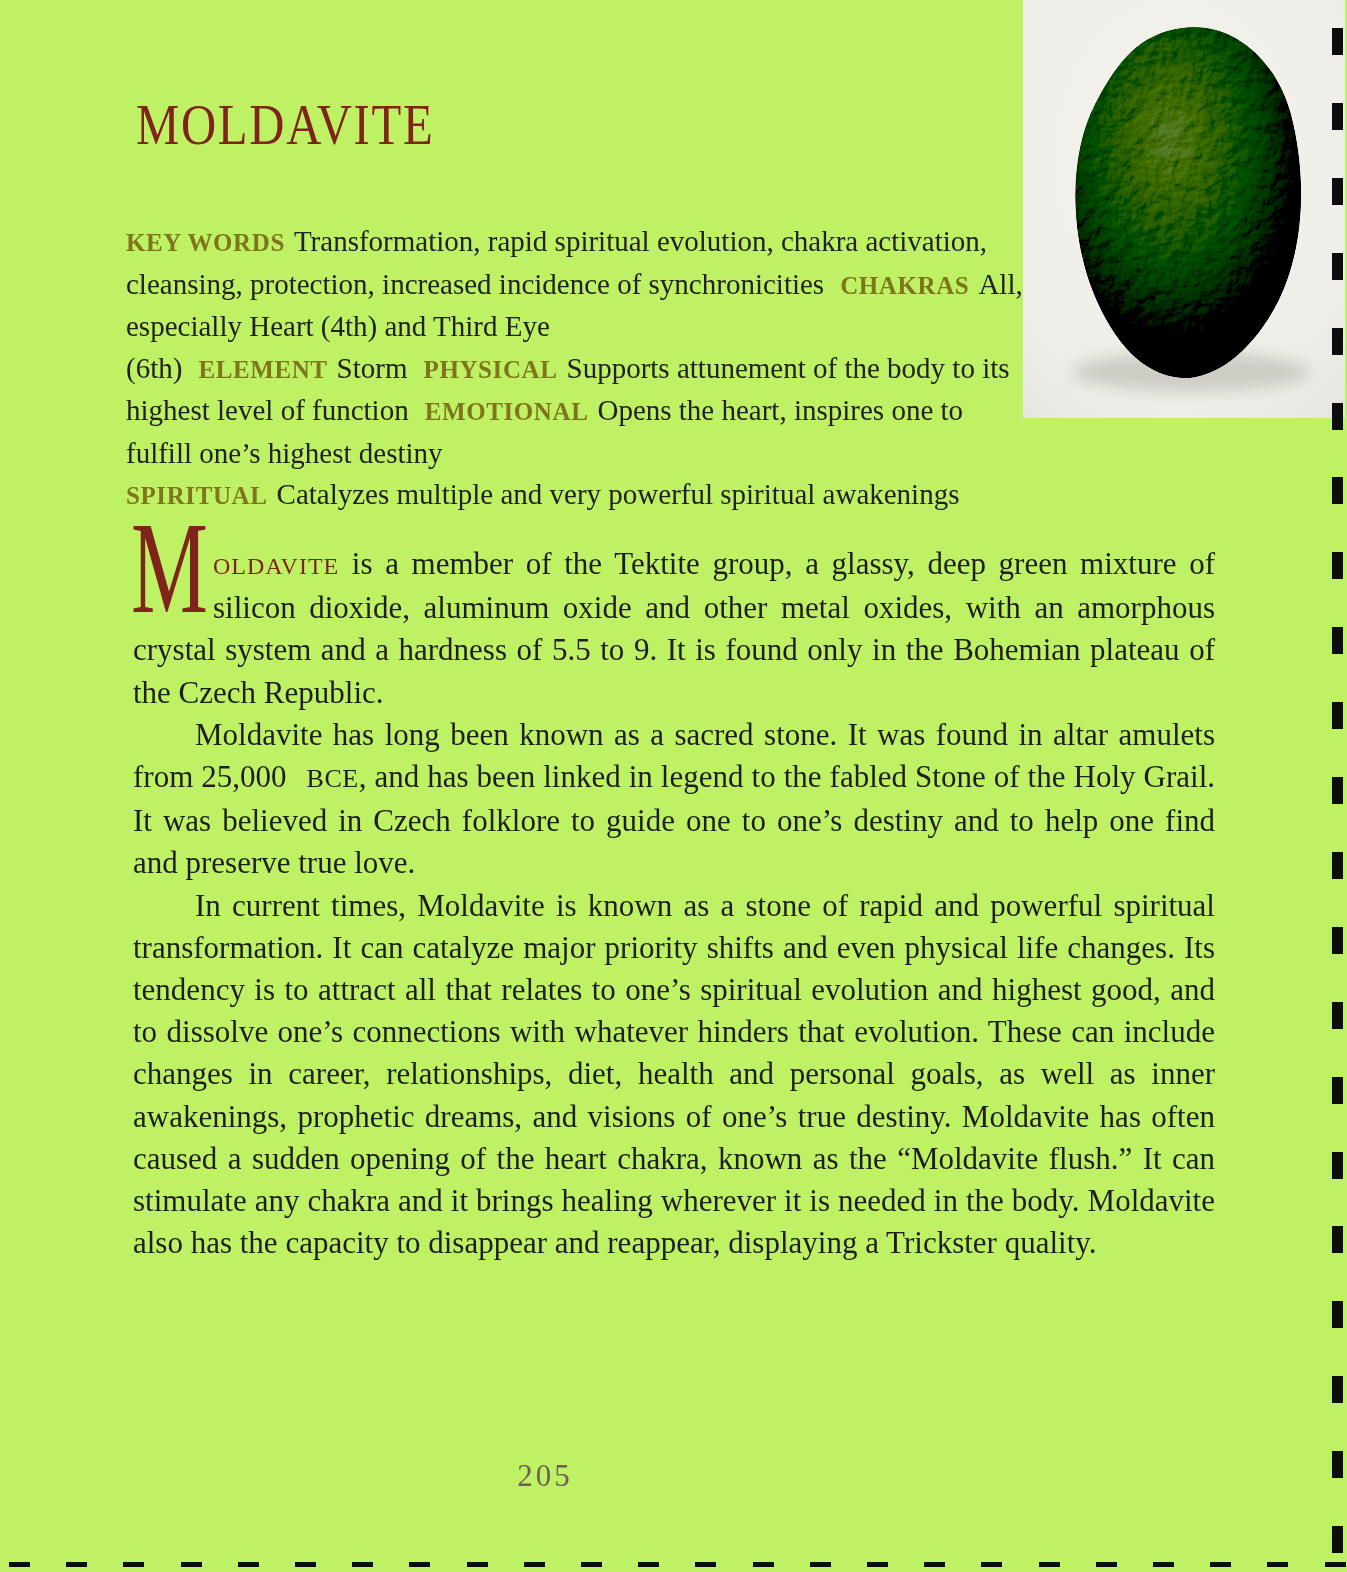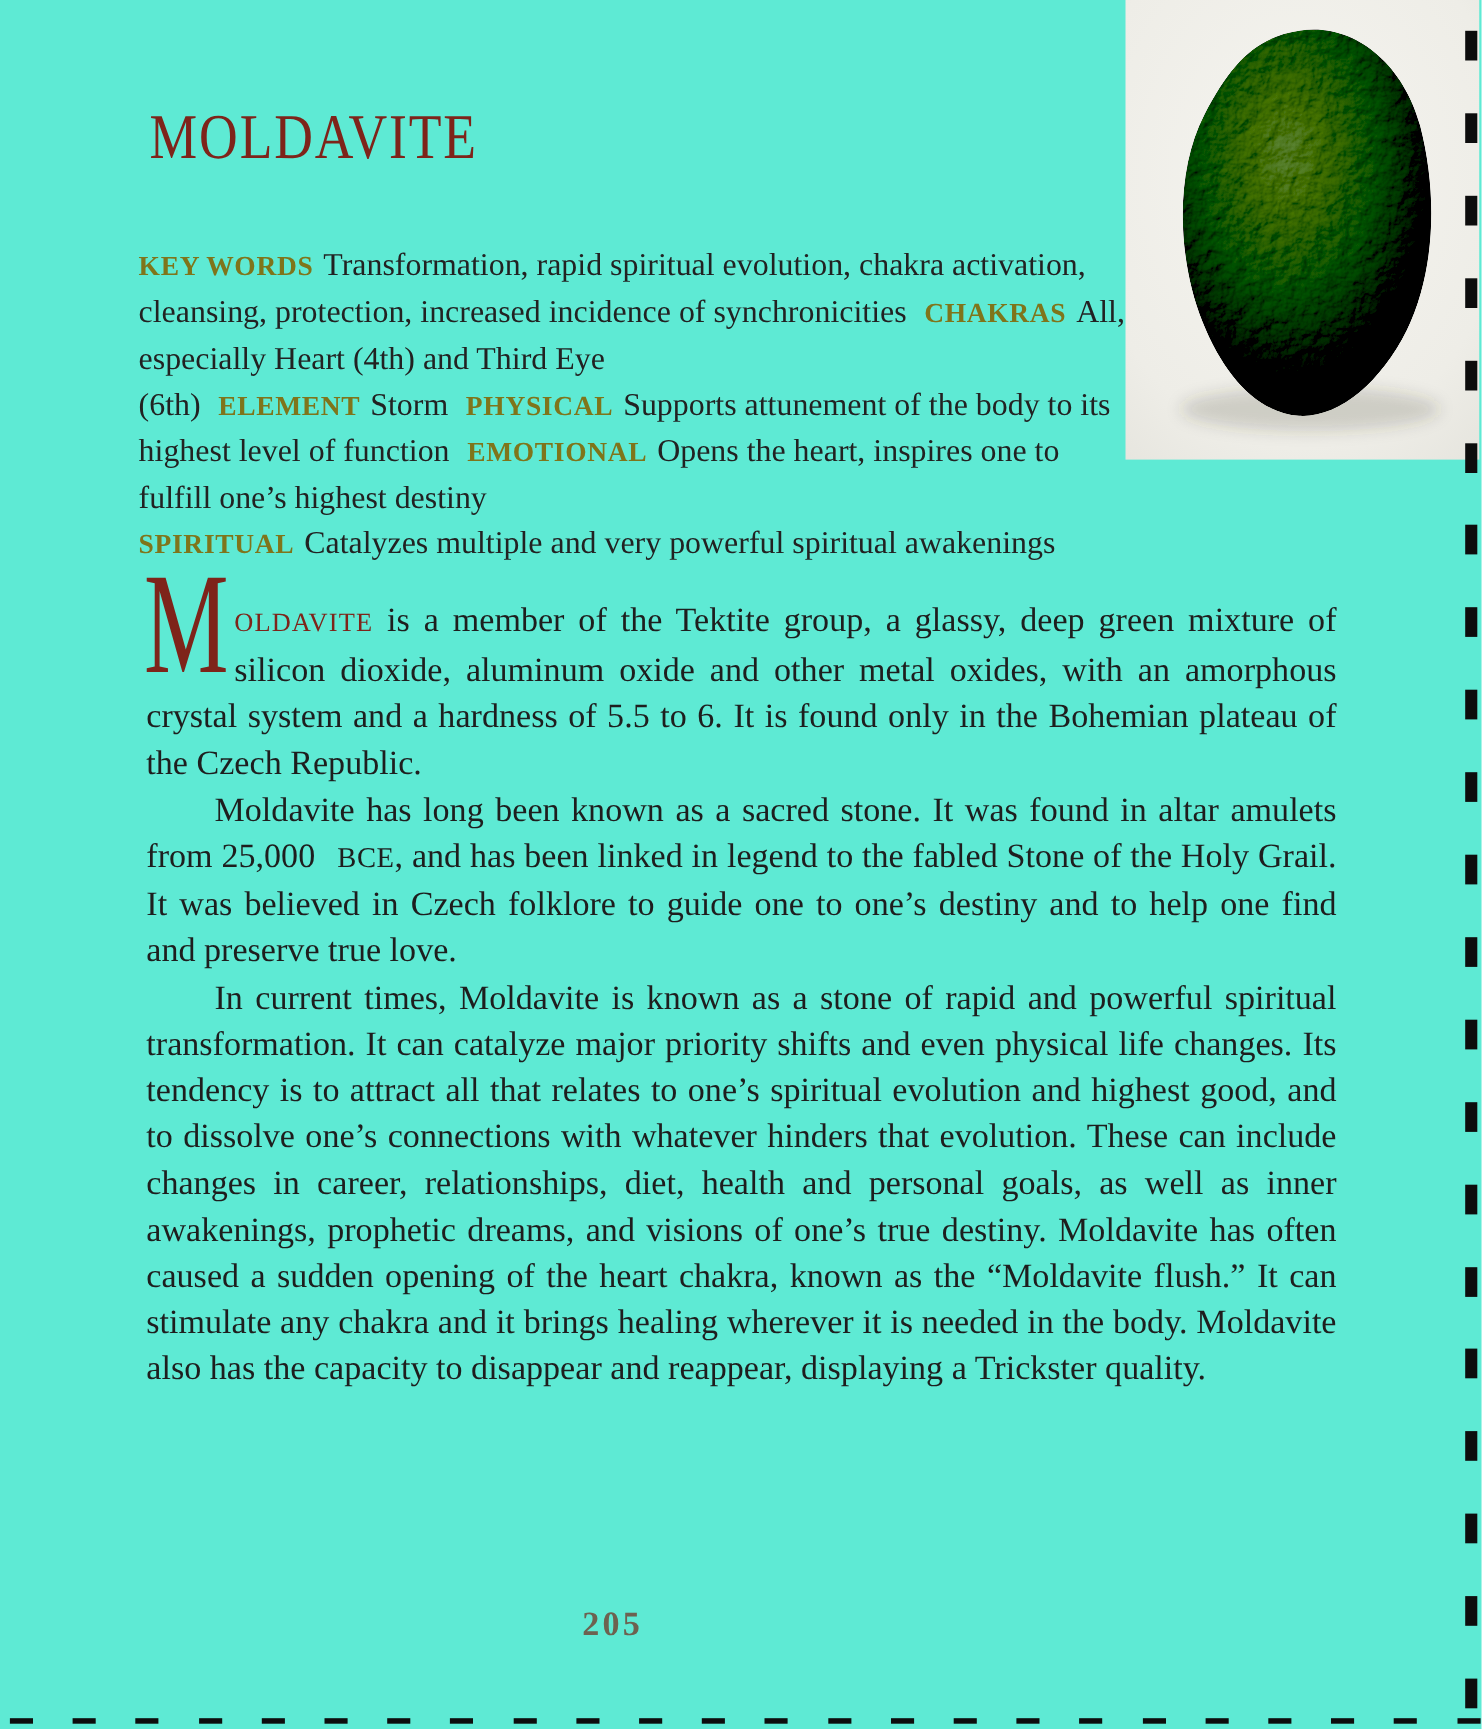--- a/index.html
+++ b/index.html
@@ -1,20 +1,20 @@
 <!DOCTYPE html>
 <html lang="en"><head>
 <meta charset="utf-8">
 <style>
   html,body { margin:0; padding:0; background:#ffffff; }
   .page {
     position: relative;
     width: 1347px;
     height: 1572px;
-    background: #5eead4;
+    background: #bef264;
     overflow: hidden;
     font-family: "Liberation Serif", serif;
     color: #1e1e1e;
   }
 
   
   .title {
     position: absolute;
     left: 136px;
     top: 96px;
@@ -91,24 +91,23 @@
   .smallcaps { font-size: 26px; letter-spacing: 0.5px; margin-left: 12px; }
 
   
   .pageno {
     position: absolute;
     left: 0;
     top: 1458px;
     width: 1090px;
     text-align: center;
     font-size: 31px;
-    font-weight: bold;
+    font-weight: normal;
     letter-spacing: 3px;
     color: #6d6250;
-    padding-left: 12px;
   }
 
   
   .mark { position:absolute; background:#0d0d0d; }
   .mark.right { width: 11px; height: 27px; left: 1332px; }
   .mark.bottom { width: 21px; height: 5px; top: 1562px; }
 </style>
 </head>
 <body>
 
@@ -144,21 +143,21 @@
       </defs>
       <rect x="0" y="0" width="322" height="418" fill="url(#gbg)"></rect>
       <ellipse cx="168" cy="372" rx="118" ry="20" fill="rgba(60,60,50,0.18)" filter="url(#soft)"></ellipse>
       <path d="M158 28 C 206 20, 252 56, 268 114 C 284 176, 282 246, 256 300 C 232 348, 194 380, 158 378 C 120 375, 90 342, 70 292 C 48 237, 44 158, 72 104 C 96 58, 118 34, 158 28 Z" fill="url(#gstone)" filter="url(#rough)"></path>
     </svg>
   </div>
 
   <p class="keywords"><span class="kw-label first">KEY WORDS</span><span>Transformation, rapid spiritual evolution, chakra activation, cleansing, protection, increased incidence of synchronicities</span><span class="kw-label">CHAKRAS</span><span>All, especially Heart (4th) and Third Eye (6th)</span><span class="kw-label">ELEMENT</span><span>Storm</span><span class="kw-label">PHYSICAL</span><span>Supports attunement of the body to its highest level of function</span><span class="kw-label">EMOTIONAL</span><span>Opens the heart, inspires one to fulfill one’s highest destiny</span><br><span class="kw-label first">SPIRITUAL</span><span>Catalyzes multiple and very powerful spiritual awakenings</span></p>
 
   <div class="content">
-    <p class="p1"><span class="dropcap-box"></span><span class="dropcap">M</span><span class="leadcaps">OLDAVITE</span><span> is a member of the Tektite group, a glassy, deep green mixture of silicon dioxide, aluminum oxide and other metal oxides, with an amorphous crystal system and a hardness of 5.5 to 6. It is found only in the Bohemian plateau of the Czech Republic.</span></p>
+    <p class="p1"><span class="dropcap-box"></span><span class="dropcap">M</span><span class="leadcaps">OLDAVITE</span><span> is a member of the Tektite group, a glassy, deep green mixture of silicon dioxide, aluminum oxide and other metal oxides, with an amorphous crystal system and a hardness of 5.5 to 9. It is found only in the Bohemian plateau of the Czech Republic.</span></p>
     <p class="indent"><span>Moldavite has long been known as a sacred stone. It was found in altar amulets from 25,000 </span><span class="smallcaps">BCE</span><span>, and has been linked in legend to the fabled Stone of the Holy Grail. It was believed in Czech folklore to guide one to one’s destiny and to help one find and preserve true love.</span></p>
     <p class="indent">In current times, Moldavite is known as a stone of rapid and powerful spiritual transformation. It can catalyze major priority shifts and even physical life changes. Its tendency is to attract all that relates to one’s spiritual evolution and highest good, and to dissolve one’s connections with whatever hinders that evolution. These can include changes in career, relationships, diet, health and personal goals, as well as inner awakenings, prophetic dreams, and visions of one’s true destiny. Moldavite has often caused a sudden opening of the heart chakra, known as the “Moldavite flush.” It can stimulate any chakra and it brings healing wherever it is needed in the body. Moldavite also has the capacity to disappear and reappear, displaying a Trickster quality.</p>
   </div>
 
   <div class="pageno">205</div>
 
 <div class="mark right" style="top: 28px;"></div>
     <div class="mark right" style="top: 102.9px;"></div>
     <div class="mark right" style="top: 177.8px;"></div>
     <div class="mark right" style="top: 252.7px;"></div>

